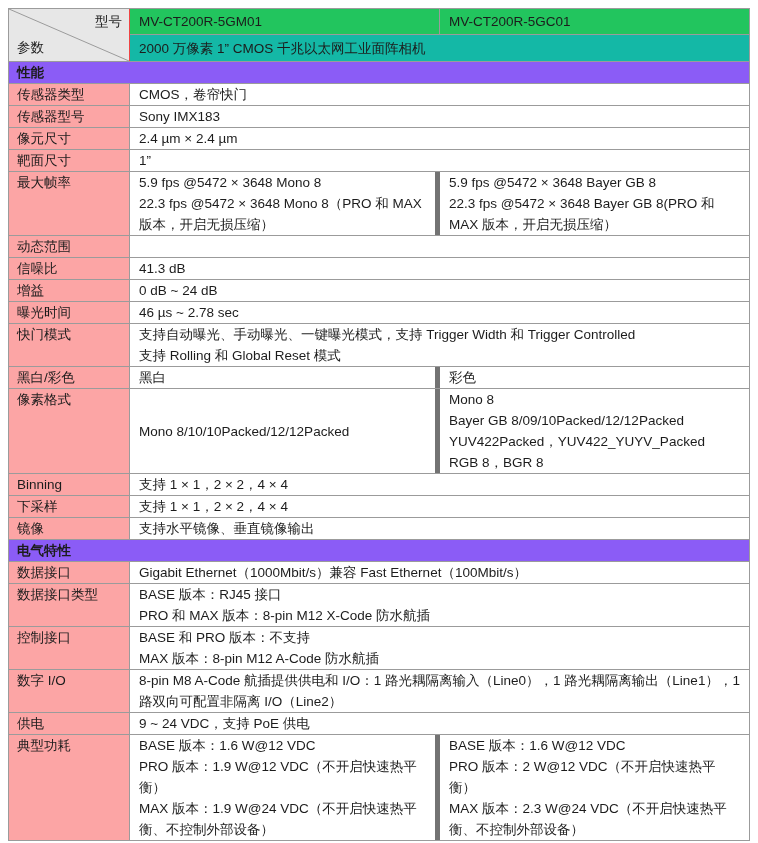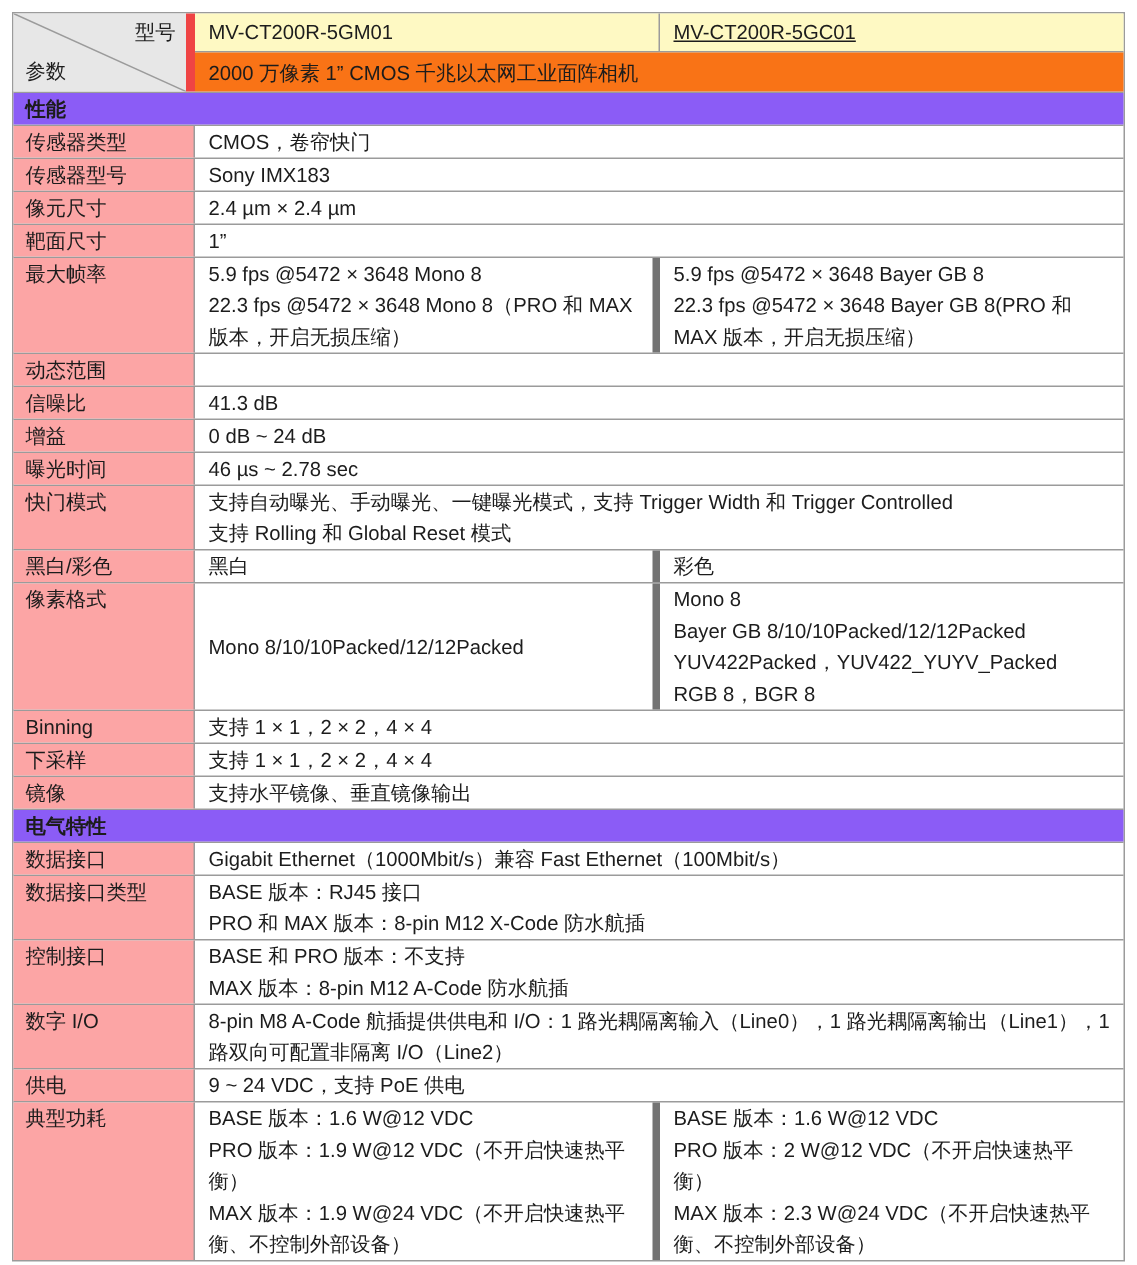--- a/index.html
+++ b/index.html
@@ -19,30 +19,30 @@
     line-height: 21px;
   }
   .row { display: flex; }
   .row + .row { border-top: 1px solid #9b9b9b; }
 
   
   .corner {
     position: relative;
     flex: 0 0 121px;
     background: #e7e7e7;
-    border-right: 6px solid #ef4444;
+    border-right: 1px solid #ef4444;
   }
   .corner svg { position: absolute; left: 0; top: 0; width: 100%; height: 100%; }
   .corner-tr { position: absolute; top: 2px; right: 7px; }
   .corner-bl { position: absolute; bottom: 3px; left: 8px; font-family: Liberation Serif, serif; }
   .hright { flex: 1; display: flex; flex-direction: column; }
-  .hmodels { display: flex; height: 26px; border-bottom: 1px solid #9b9b9b; background: #fef9c3; }
+  .hmodels { display: flex; height: 26px; border-bottom: 1px solid #9b9b9b; background: #22c55e; }
   .hmodel-1 { flex: 0 0 310px; border-right: 1px solid #9b9b9b; padding: 0 9px; display: flex; align-items: center; }
-  .hmodel-2 { flex: 1; padding: 0 9px; display: flex; align-items: center; text-decoration: underline; }
-  .hdesc { height: 26px; padding: 0 9px; display: flex; align-items: center; background: #f97316; }
+  .hmodel-2 { flex: 1; padding: 0 9px; display: flex; align-items: center; }
+  .hdesc { height: 26px; padding: 0 9px; display: flex; align-items: center; background: #14b8a6; }
 
   
   .lbl {
     flex: 0 0 121px;
     background: #fca5a5;
     border-right: 1px solid #9b9b9b;
     padding: 0 4px 0 8px;
     min-height: 21px;
   }
   .val {
@@ -181,21 +181,21 @@
     </div>
   </div>
 
   <div class="row">
     <div class="lbl">像素格式</div>
     <div class="half-1">
       <div>Mono 8/10/10Packed/12/12Packed</div>
     </div>
     <div class="half-2">
       <div>Mono 8</div>
-      <div>Bayer GB 8/10/10Packed/12/12Packed</div>
+      <div>Bayer GB 8/09/10Packed/12/12Packed</div>
       <div>YUV422Packed，YUV422_YUYV_Packed</div>
       <div>RGB 8，BGR 8</div>
     </div>
   </div>
 
   <div class="row">
     <div class="lbl">Binning</div>
     <div class="val">
         <div>支持 1 × 1，2 × 2，4 × 4</div>
       </div>

